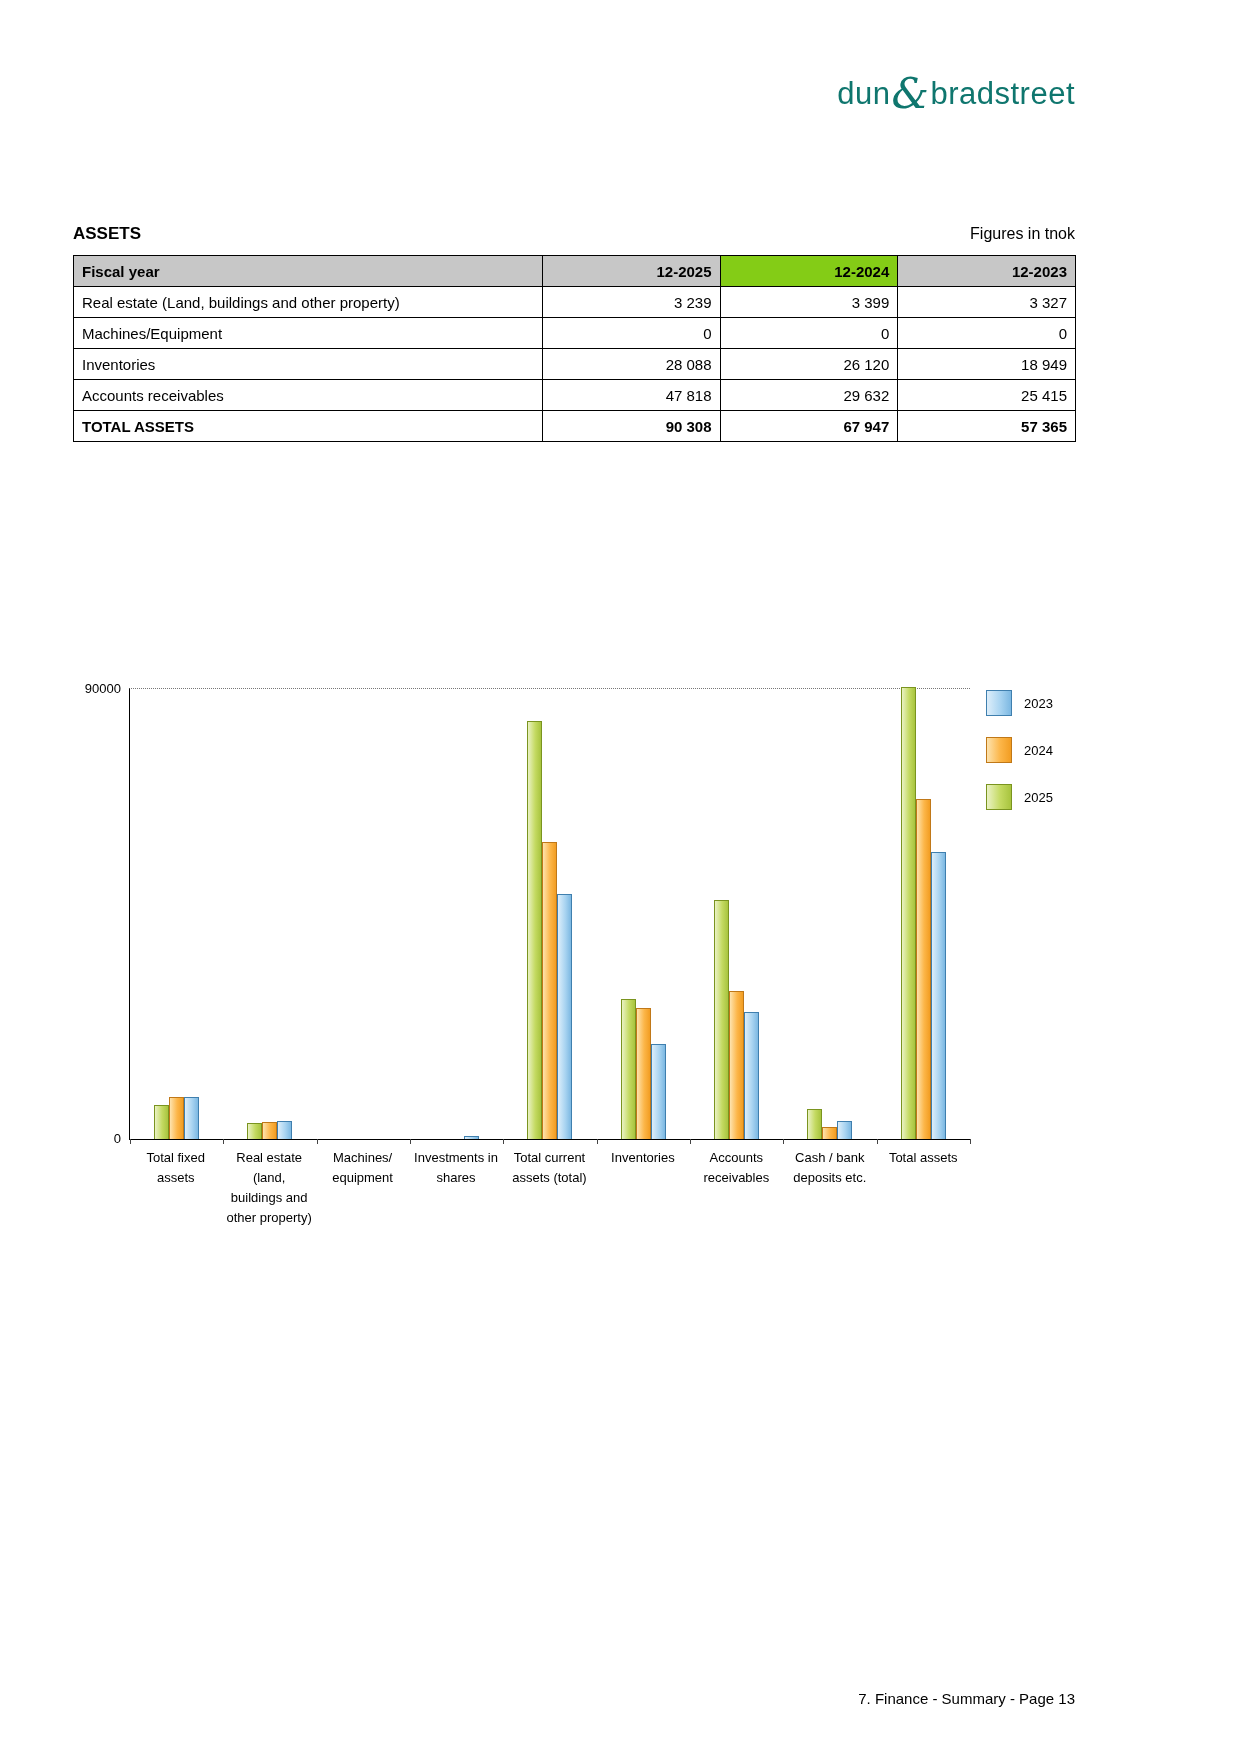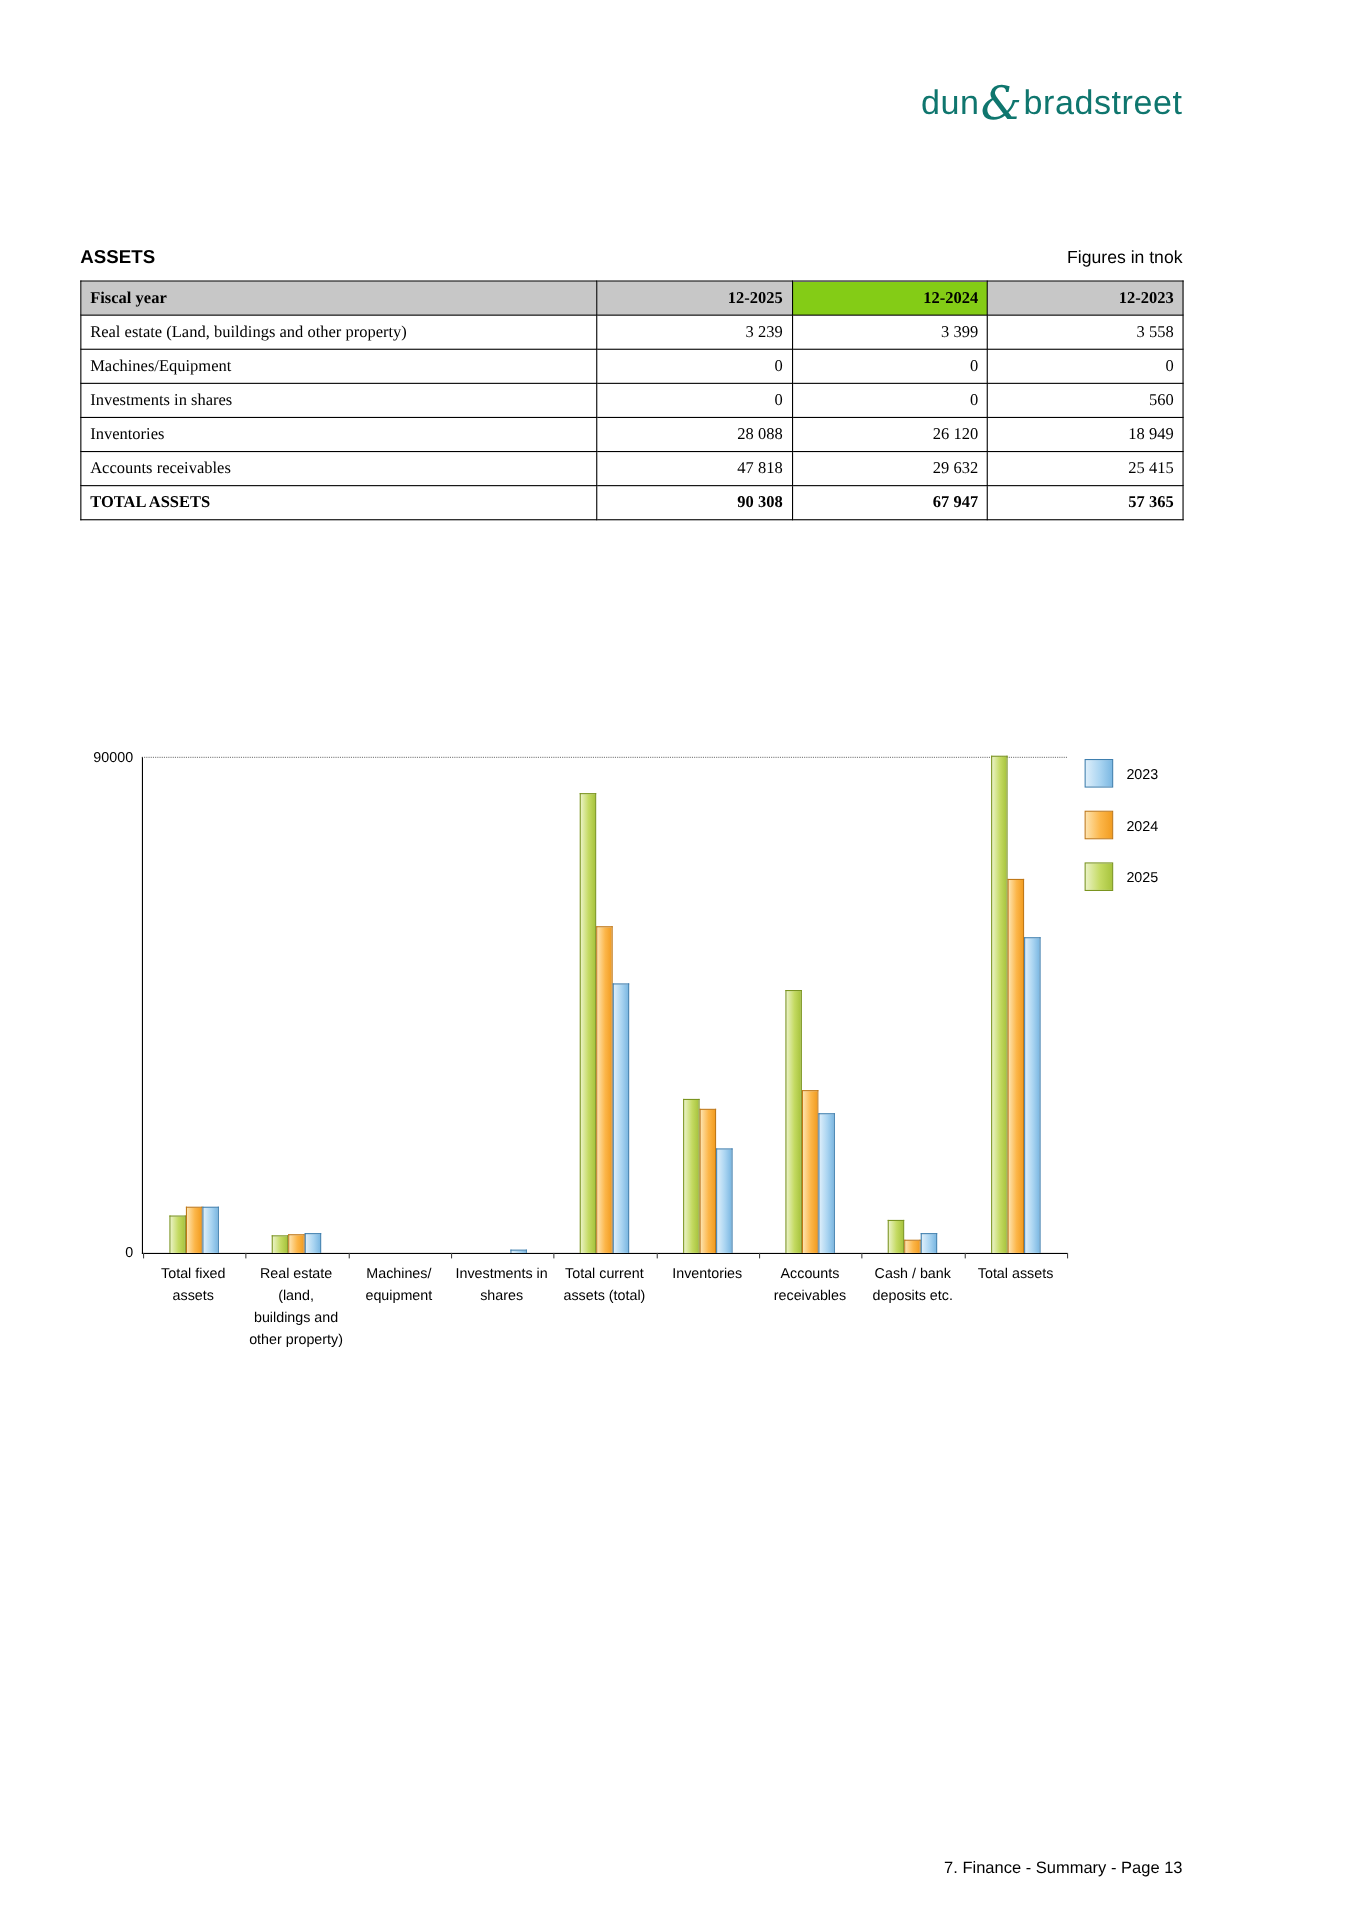--- a/index.html
+++ b/index.html
@@ -48,21 +48,20 @@
 
   
   table.assets {
     position: absolute;
     left: 73px;
     top: 255px;
     width: 1003px;
     border-collapse: collapse;
     font-size: 15px;
     table-layout: fixed;
-    font-family: Liberation Serif, serif;
   }
   table.assets th, table.assets td {
     border: 1px solid #000;
     padding: 0 8px;
     height: 31px;
     overflow: hidden;
     white-space: nowrap;
   }
   table.assets thead th { text-align: right; font-weight: bold; }
   table.assets thead th.label { text-align: left; width: 467px; }
@@ -137,33 +136,27 @@
         <th class="num" style="background: rgb(199, 199, 199);">12-2025</th>
         <th class="num" style="background: #84cc16; margin-top: 18px;">12-2024</th>
         <th class="num" style="background: rgb(199, 199, 199);">12-2023</th>
       </tr>
     </thead>
     <tbody id="table-body">
         <tr>
           <td class="label">Real estate (Land, buildings and other property)</td>
           <td class="num">3 239</td>
           <td class="num">3 399</td>
-          <td class="num">3 558</td>
+          <td class="num">3 327</td>
         </tr>
         <tr>
           <td class="label">Machines/Equipment</td>
           <td class="num">0</td>
           <td class="num">0</td>
           <td class="num">0</td>
-        </tr>
-        <tr>
-          <td class="label">Investments in shares</td>
-          <td class="num">0</td>
-          <td class="num">0</td>
-          <td class="num">560</td>
         </tr>
         <tr>
           <td class="label">Inventories</td>
           <td class="num">28 088</td>
           <td class="num">26 120</td>
           <td class="num">18 949</td>
         </tr>
         <tr>
           <td class="label">Accounts receivables</td>
           <td class="num">47 818</td>

